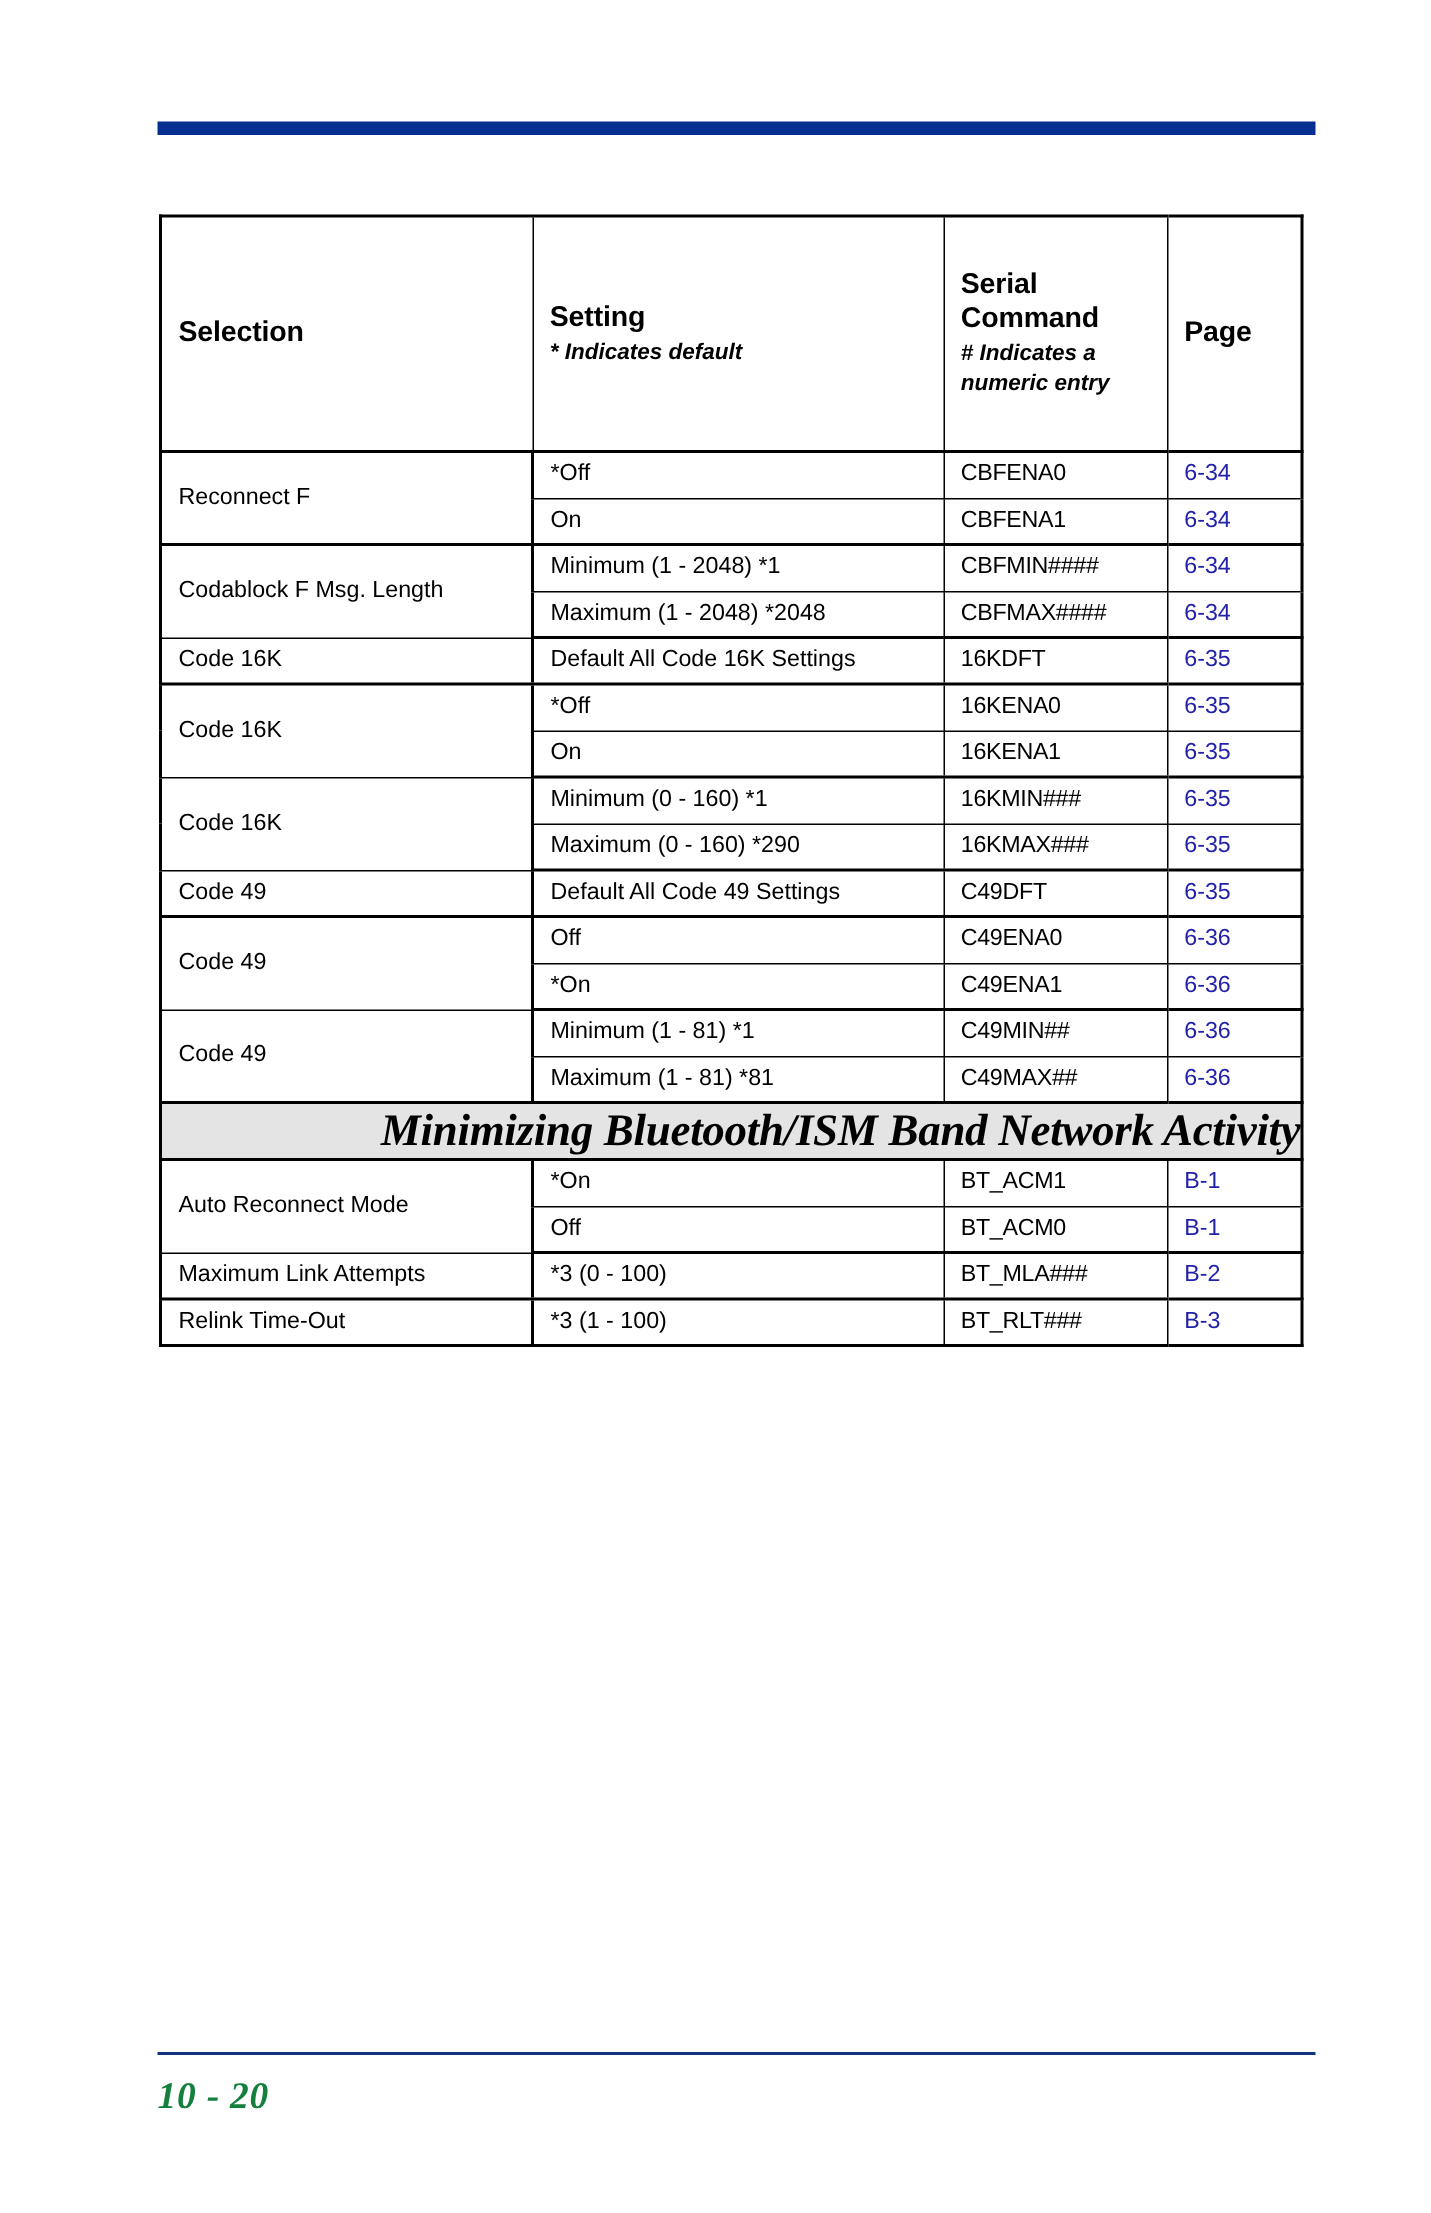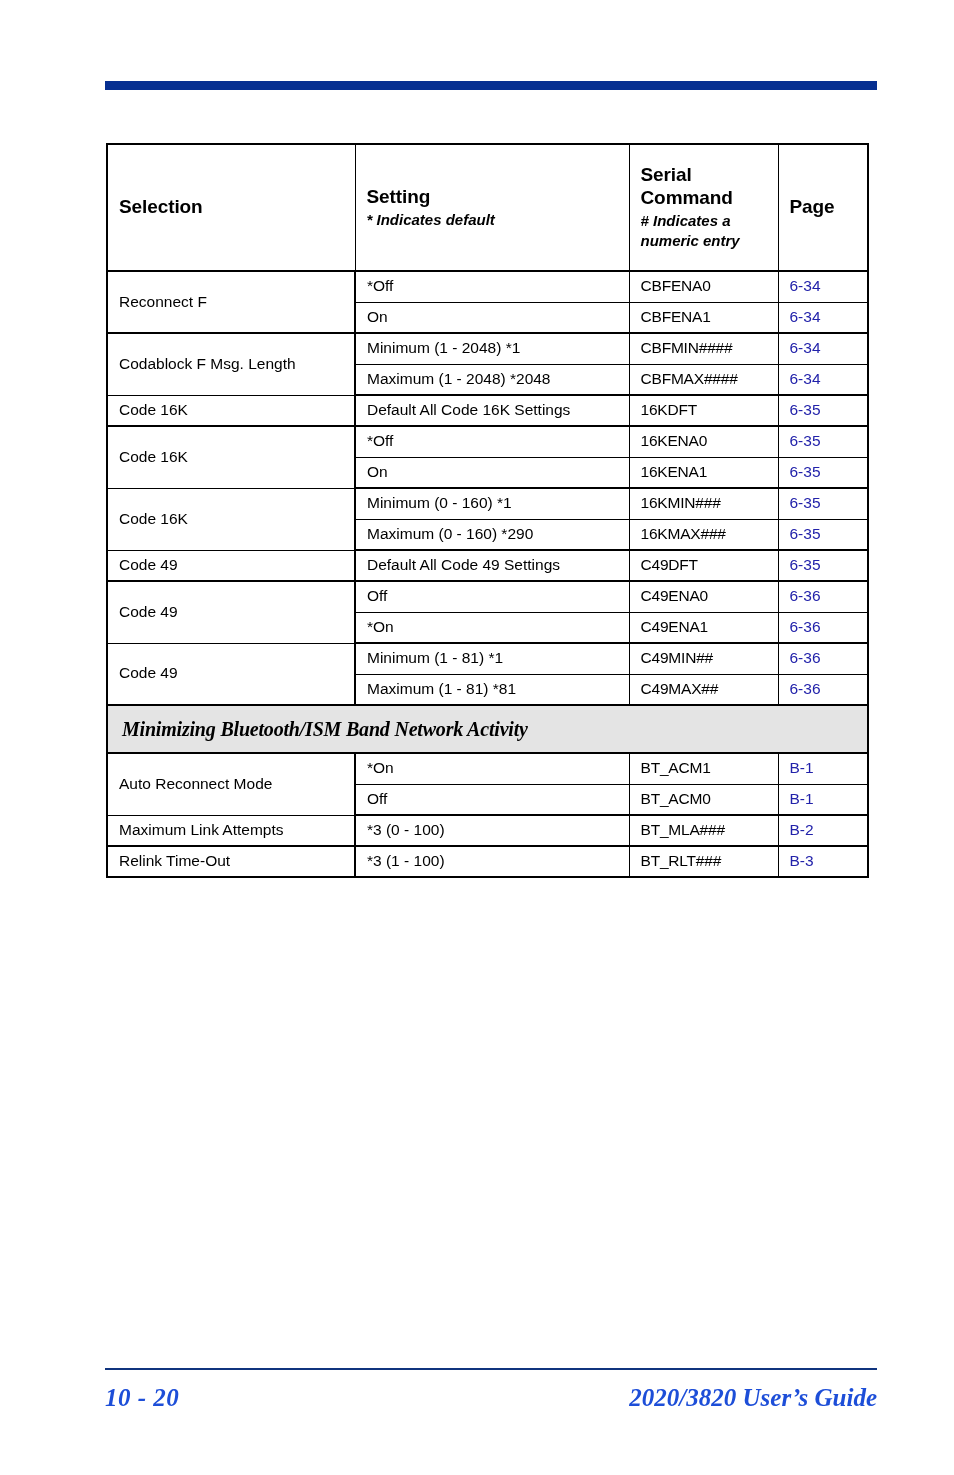--- a/index.html
+++ b/index.html
@@ -65,21 +65,21 @@
   
   .spec-table { border: 2px solid #000; }
   td.grp-top, th.grp-top { border-top-width: 2px; }
   td.grp-bot { border-bottom-width: 2px; }
   td.col-first, th.col-first { border-left-width: 2px; }
   td.col-last, th.col-last { border-right-width: 2px; }
   td.thick-left { border-left-width: 2px; }
 
   
   tr.head-row th {
-    height: 127px;
+    height: 157px;
     border-bottom-width: 2px;
     border-top-width: 2px;
     padding: 6px 0 6px 11px;
     vertical-align: middle;
   }
   th .h-main {
     font-weight: bold;
     font-size: 19px;
     display: block;
     letter-spacing: -0.1px;
@@ -105,29 +105,30 @@
     margin-top: 12px;
   }
   td.cmd-cell { letter-spacing: -0.2px; margin-left: 20px; }
 
   
   td.section-band {
     background: #e4e4e4;
     font-family: "Liberation Serif", serif;
     font-weight: bold;
     font-style: italic;
-    font-size: 20px;
-    height: 48px;
+    font-size: 30px;
+    height: 32px;
     padding-left: 14px;
     border-left-width: 2px;
     border-right-width: 2px;
     border-top-width: 2px;
     border-bottom-width: 2px;
     letter-spacing: -0.2px;
     color: #000000;
+    text-align: right;
   }
 
   
   .footer-rule {
     position: absolute;
     left: 105px;
     top: 1368px;
     width: 772px;
     height: 2px;
     background: #10347e;
@@ -138,21 +139,21 @@
     top: 1378px;
     width: 772px;
     height: 40px;
     display: flex;
     align-items: center;
     justify-content: space-between;
     font-family: "Liberation Serif", serif;
     font-weight: bold;
     font-style: italic;
     font-size: 25px;
-    color: #1d4ed8;
+    color: #15803d;
   }
   .footer .f-left { letter-spacing: 0.5px; }
   .footer .f-right { letter-spacing: 0px; }
 </style>
 </head>
 <body>
 
 <div class="page">
 
   <div class="header-rule"></div>
@@ -300,16 +301,15 @@
         <td class="cmd-cell grp-bot">BT_RLT###</td>
         <td class="page-cell col-last grp-bot">B-3</td>
       </tr>
 
     </tbody>
   </table>
 
   <div class="footer-rule"></div>
   <div class="footer">
     <div class="f-left">10 - 20</div>
-    <div class="f-right">2020/3820 User’s Guide</div>
   </div>
 
 </div>
 
 </body></html>

